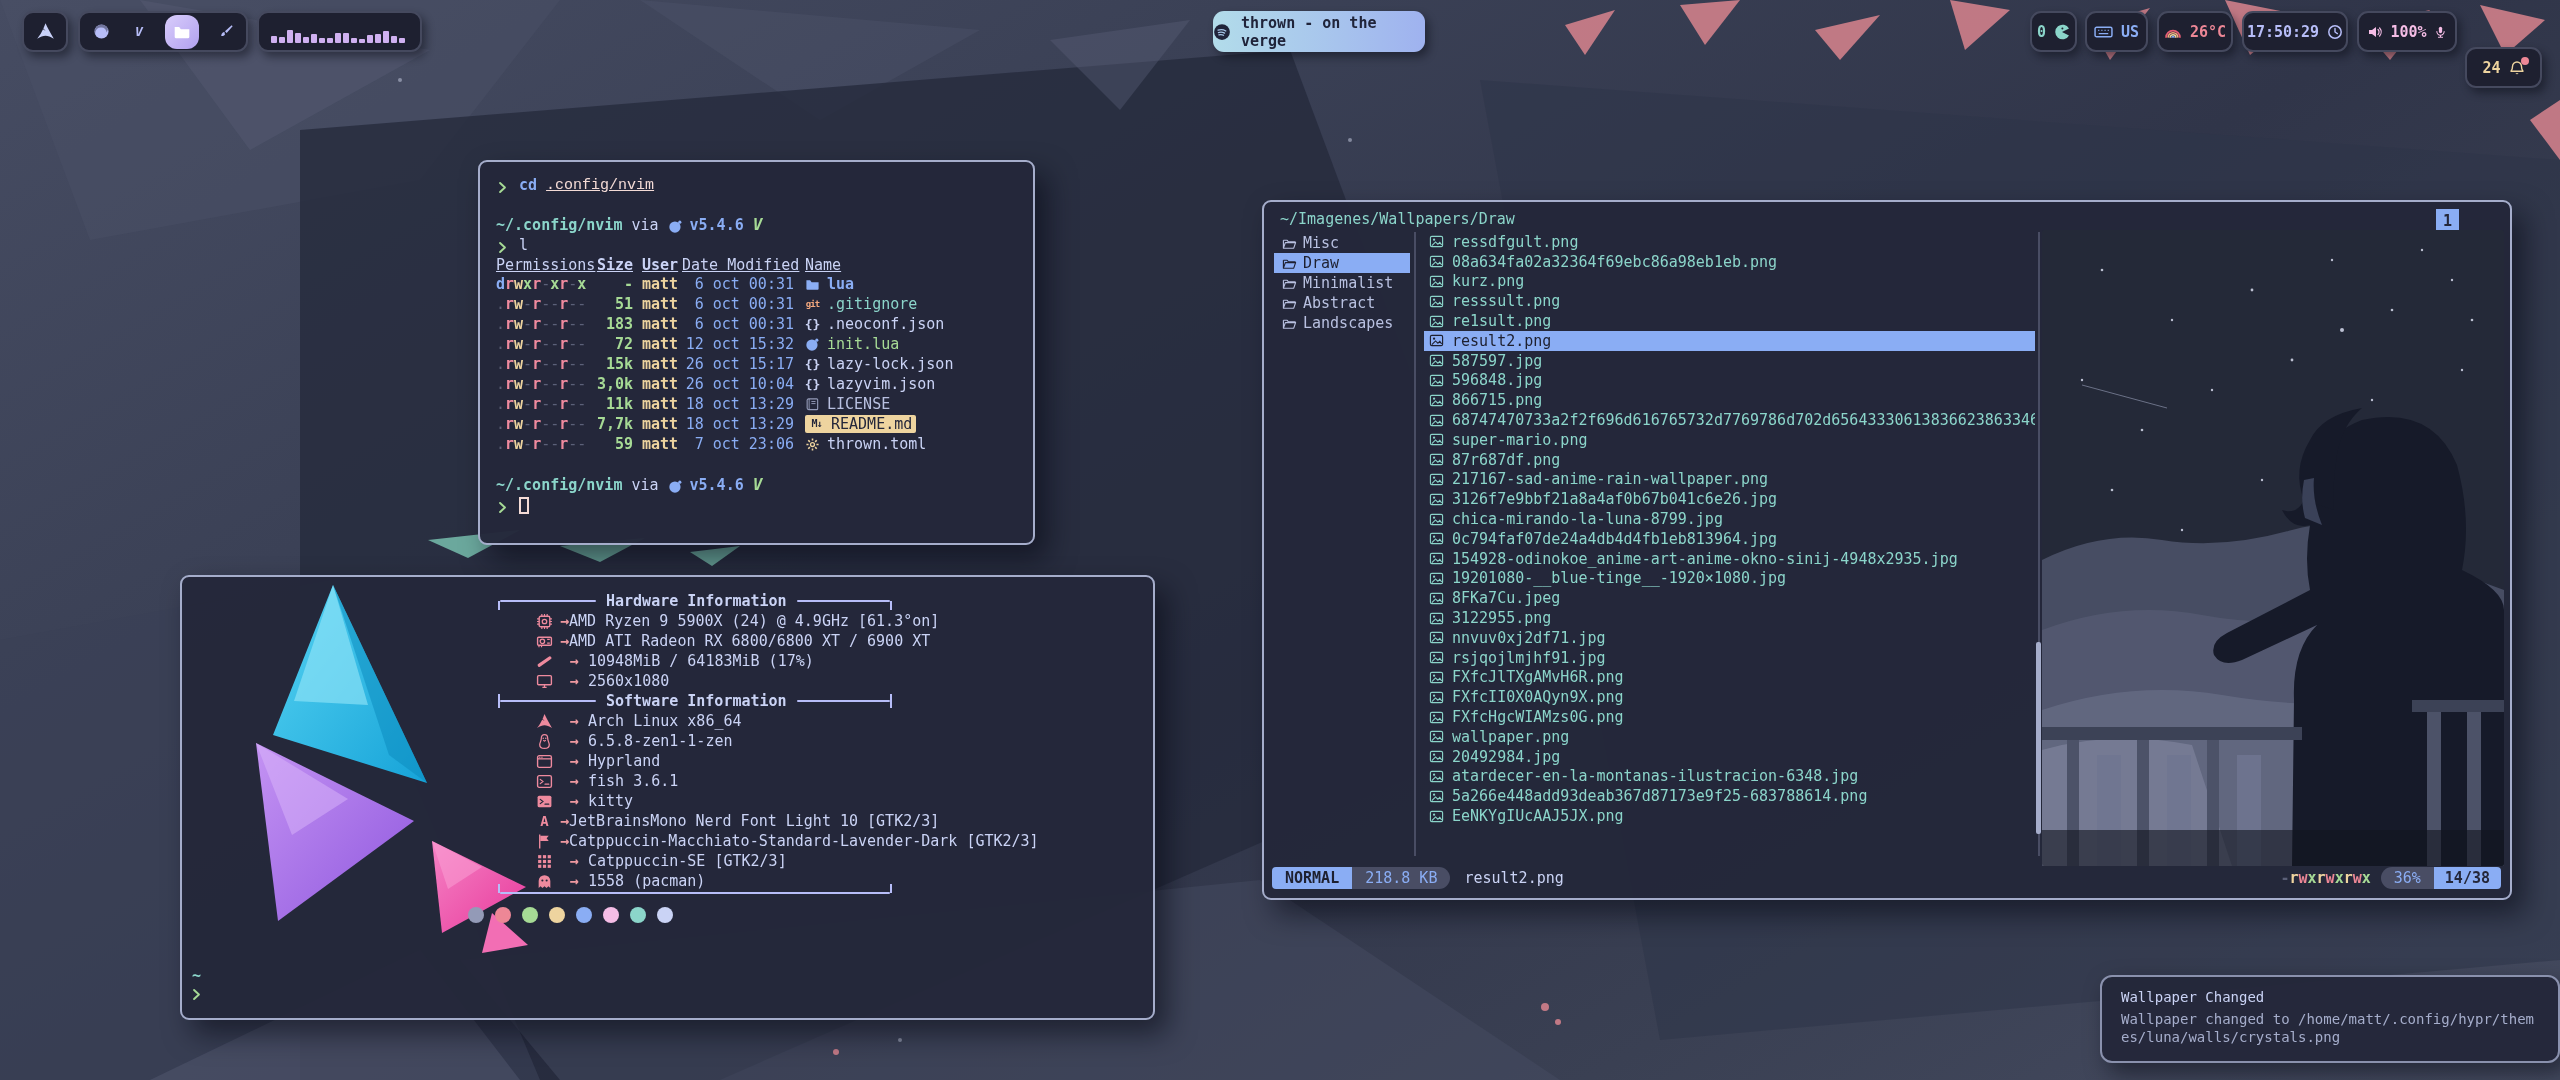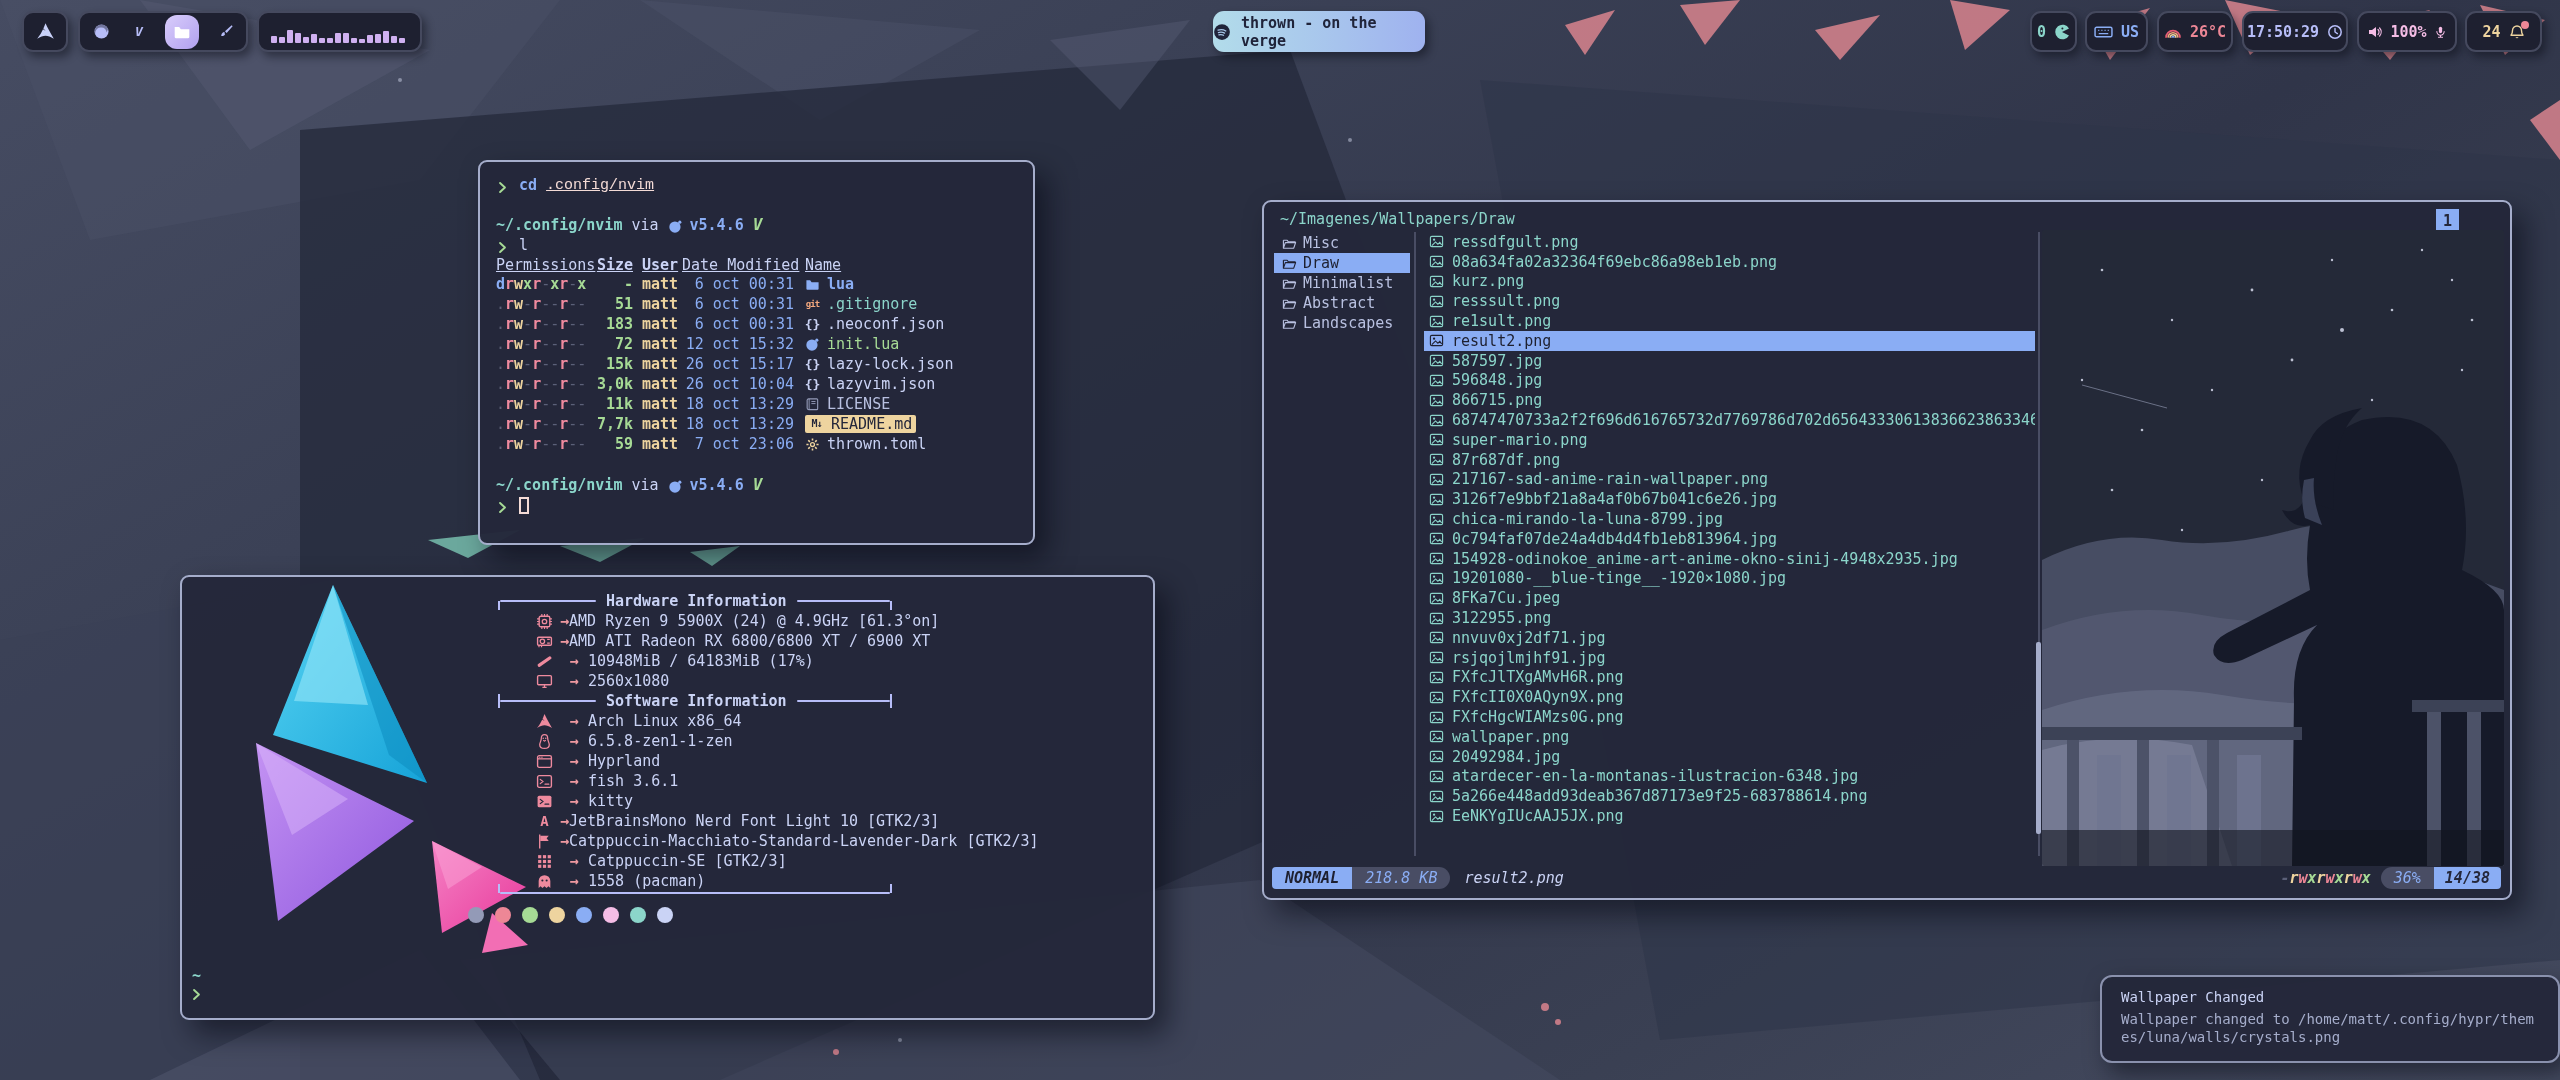--- a/index.html
+++ b/index.html
@@ -33,21 +33,21 @@
   #spotify{left:1173px;width:212px;height:41px;border:none;
     background:linear-gradient(90deg,#b2dcea,#9fb2ef);color:#20243a;gap:10px;margin-left:40px;}
   #spotify .icn{width:18px;height:18px;}
 
   .module{gap:8px;padding:0 10px;}
   #mod-updates{left:2030px;width:47px;}
   #mod-keyboard{left:2085px;width:63px;}
   #mod-weather{left:2157px;width:76px;}
   #mod-clock{left:2242px;width:106px;}
   #mod-audio{left:2357px;width:100px;gap:7px;}
-  #mod-notifications{left:2465px;width:77px;}
+  #mod-notifications{left:2465px;width:77px;margin-top:36px;}
   .bell-wrap{position:relative;display:inline-flex;}
   .bell-dot{position:absolute;top:-3px;right:-4px;width:8px;height:8px;border-radius:50%;background:#ed8796;}
 
   
   .window{position:absolute;background:rgba(36,39,58,.97);border:2px solid #a5adcb;border-radius:9px;
     box-shadow:12px 14px 28px rgba(6,8,18,.55);box-sizing:border-box;}
 
   
   #terminal{left:478px;top:160px;width:557px;height:385px;padding:12px 16px;font-size:15px;color:#cad3f5;}
   .t-line{height:20px;display:flex;align-items:flex-end;white-space:nowrap;}
@@ -111,21 +111,21 @@
   .fm-side-item.sel{background:#8aadf4;color:#1e2030;}
   .fm-vdiv{position:absolute;top:30px;bottom:42px;width:2px;background:#494d64;}
   .fm-files{position:absolute;left:160px;top:30px;width:611px;height:596px;overflow:hidden;}
   .fm-row{height:19.8px;display:flex;align-items:center;gap:8px;color:#8bd5ca;padding:0 5px;
     white-space:nowrap;overflow:hidden;}
   .fm-row .icn{width:15px;height:15px;color:#8bd5ca;}
   .fm-row.sel{background:#8aadf4;color:#1e2030;}
   .fm-row.sel .icn{color:#1e2030;}
   .fm-scroll{position:absolute;left:772px;top:440px;width:5px;height:192px;background:#a5adcb;border-radius:2px;}
   .fm-preview{position:absolute;left:778px;top:28px;width:462px;height:636px;overflow:hidden;border-radius:2px;}
-  .fm-status{position:absolute;left:8px;right:9px;bottom:8px;height:24px;display:flex;align-items:center;font-style:italic;}
+  .fm-status{position:absolute;left:8px;right:9px;bottom:8px;height:24px;display:flex;align-items:center;}
   .st-mode{background:#8aadf4;color:#1e2030;font-weight:bold;padding:2px 13px;border-radius:4px 0 0 4px;}
   .st-size{background:#494d64;color:#8aadf4;padding:2px 13px;border-radius:0 12px 12px 0;}
   .st-file{margin-left:14px;color:#cad3f5;}
   .st-right{margin-left:auto;display:flex;align-items:center;gap:10px;}
   .st-perms{font-weight:bold;letter-spacing:0;}
   .st-pct{background:#494d64;color:#8aadf4;padding:2px 13px;border-radius:12px 0 0 12px;}
   .st-pos{background:#8aadf4;color:#24273a;font-weight:bold;padding:2px 11px;border-radius:0 4px 4px 0;}
 
   
   #notification{position:absolute;left:2085px;top:975px;width:460px;height:88px;box-sizing:border-box;

